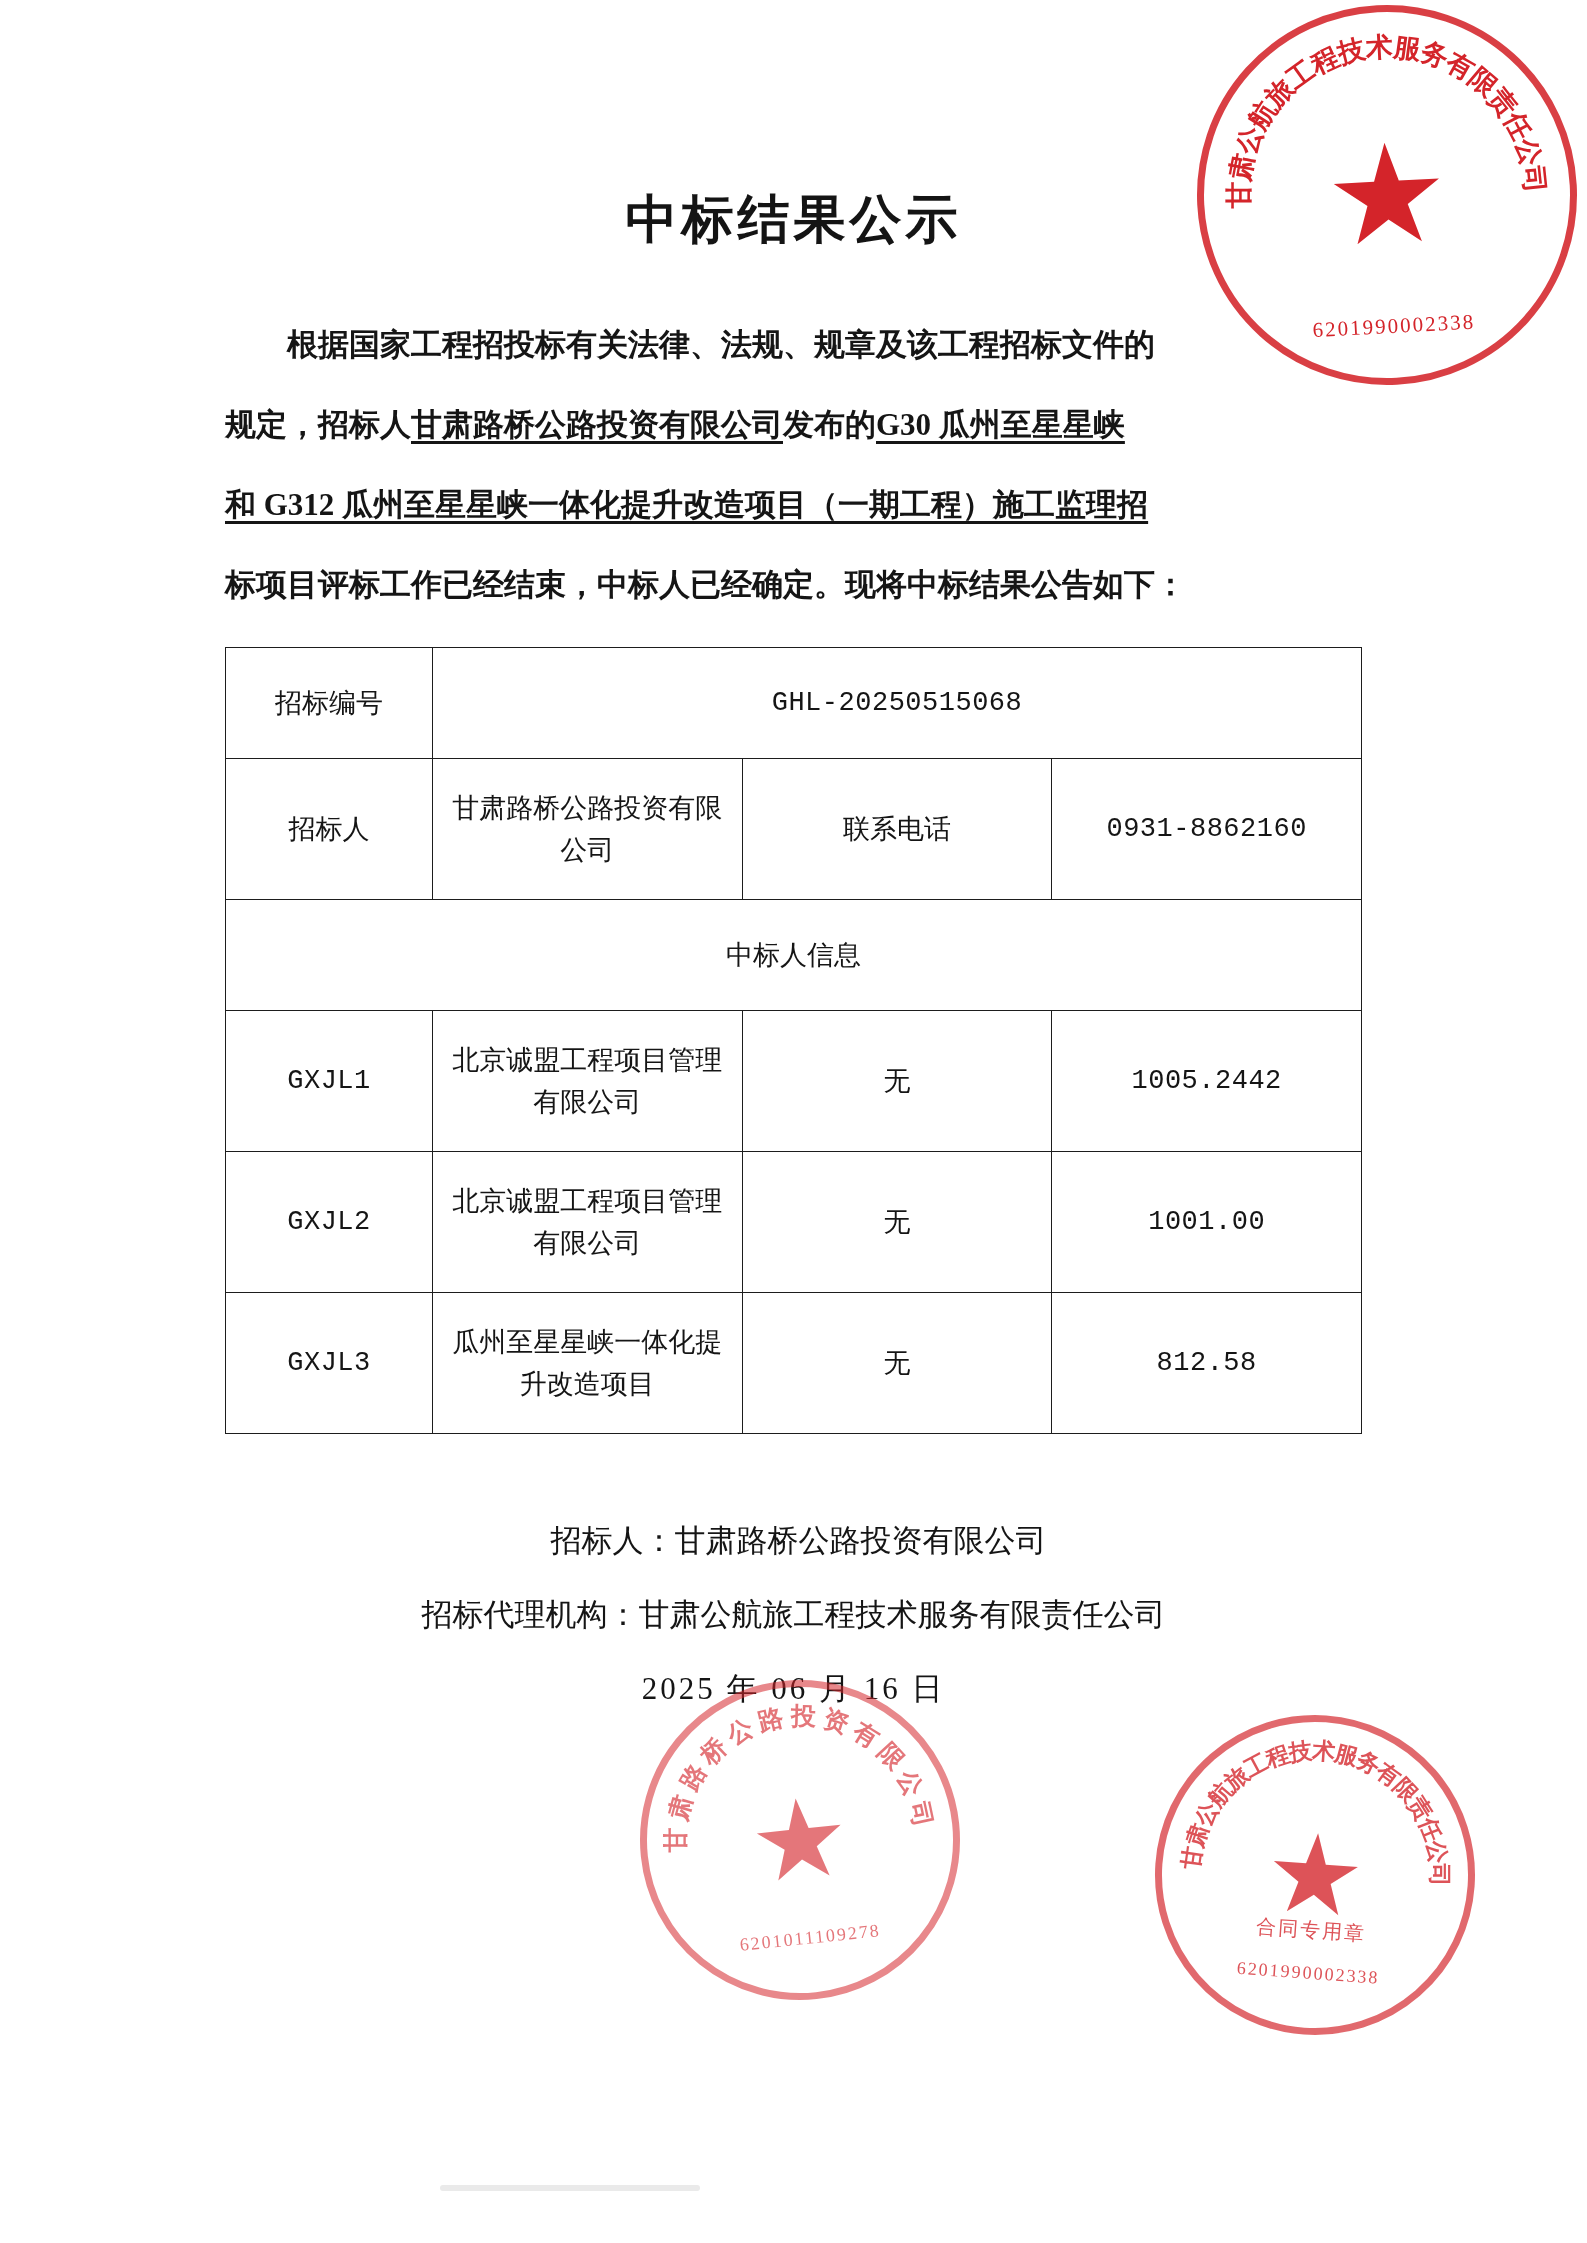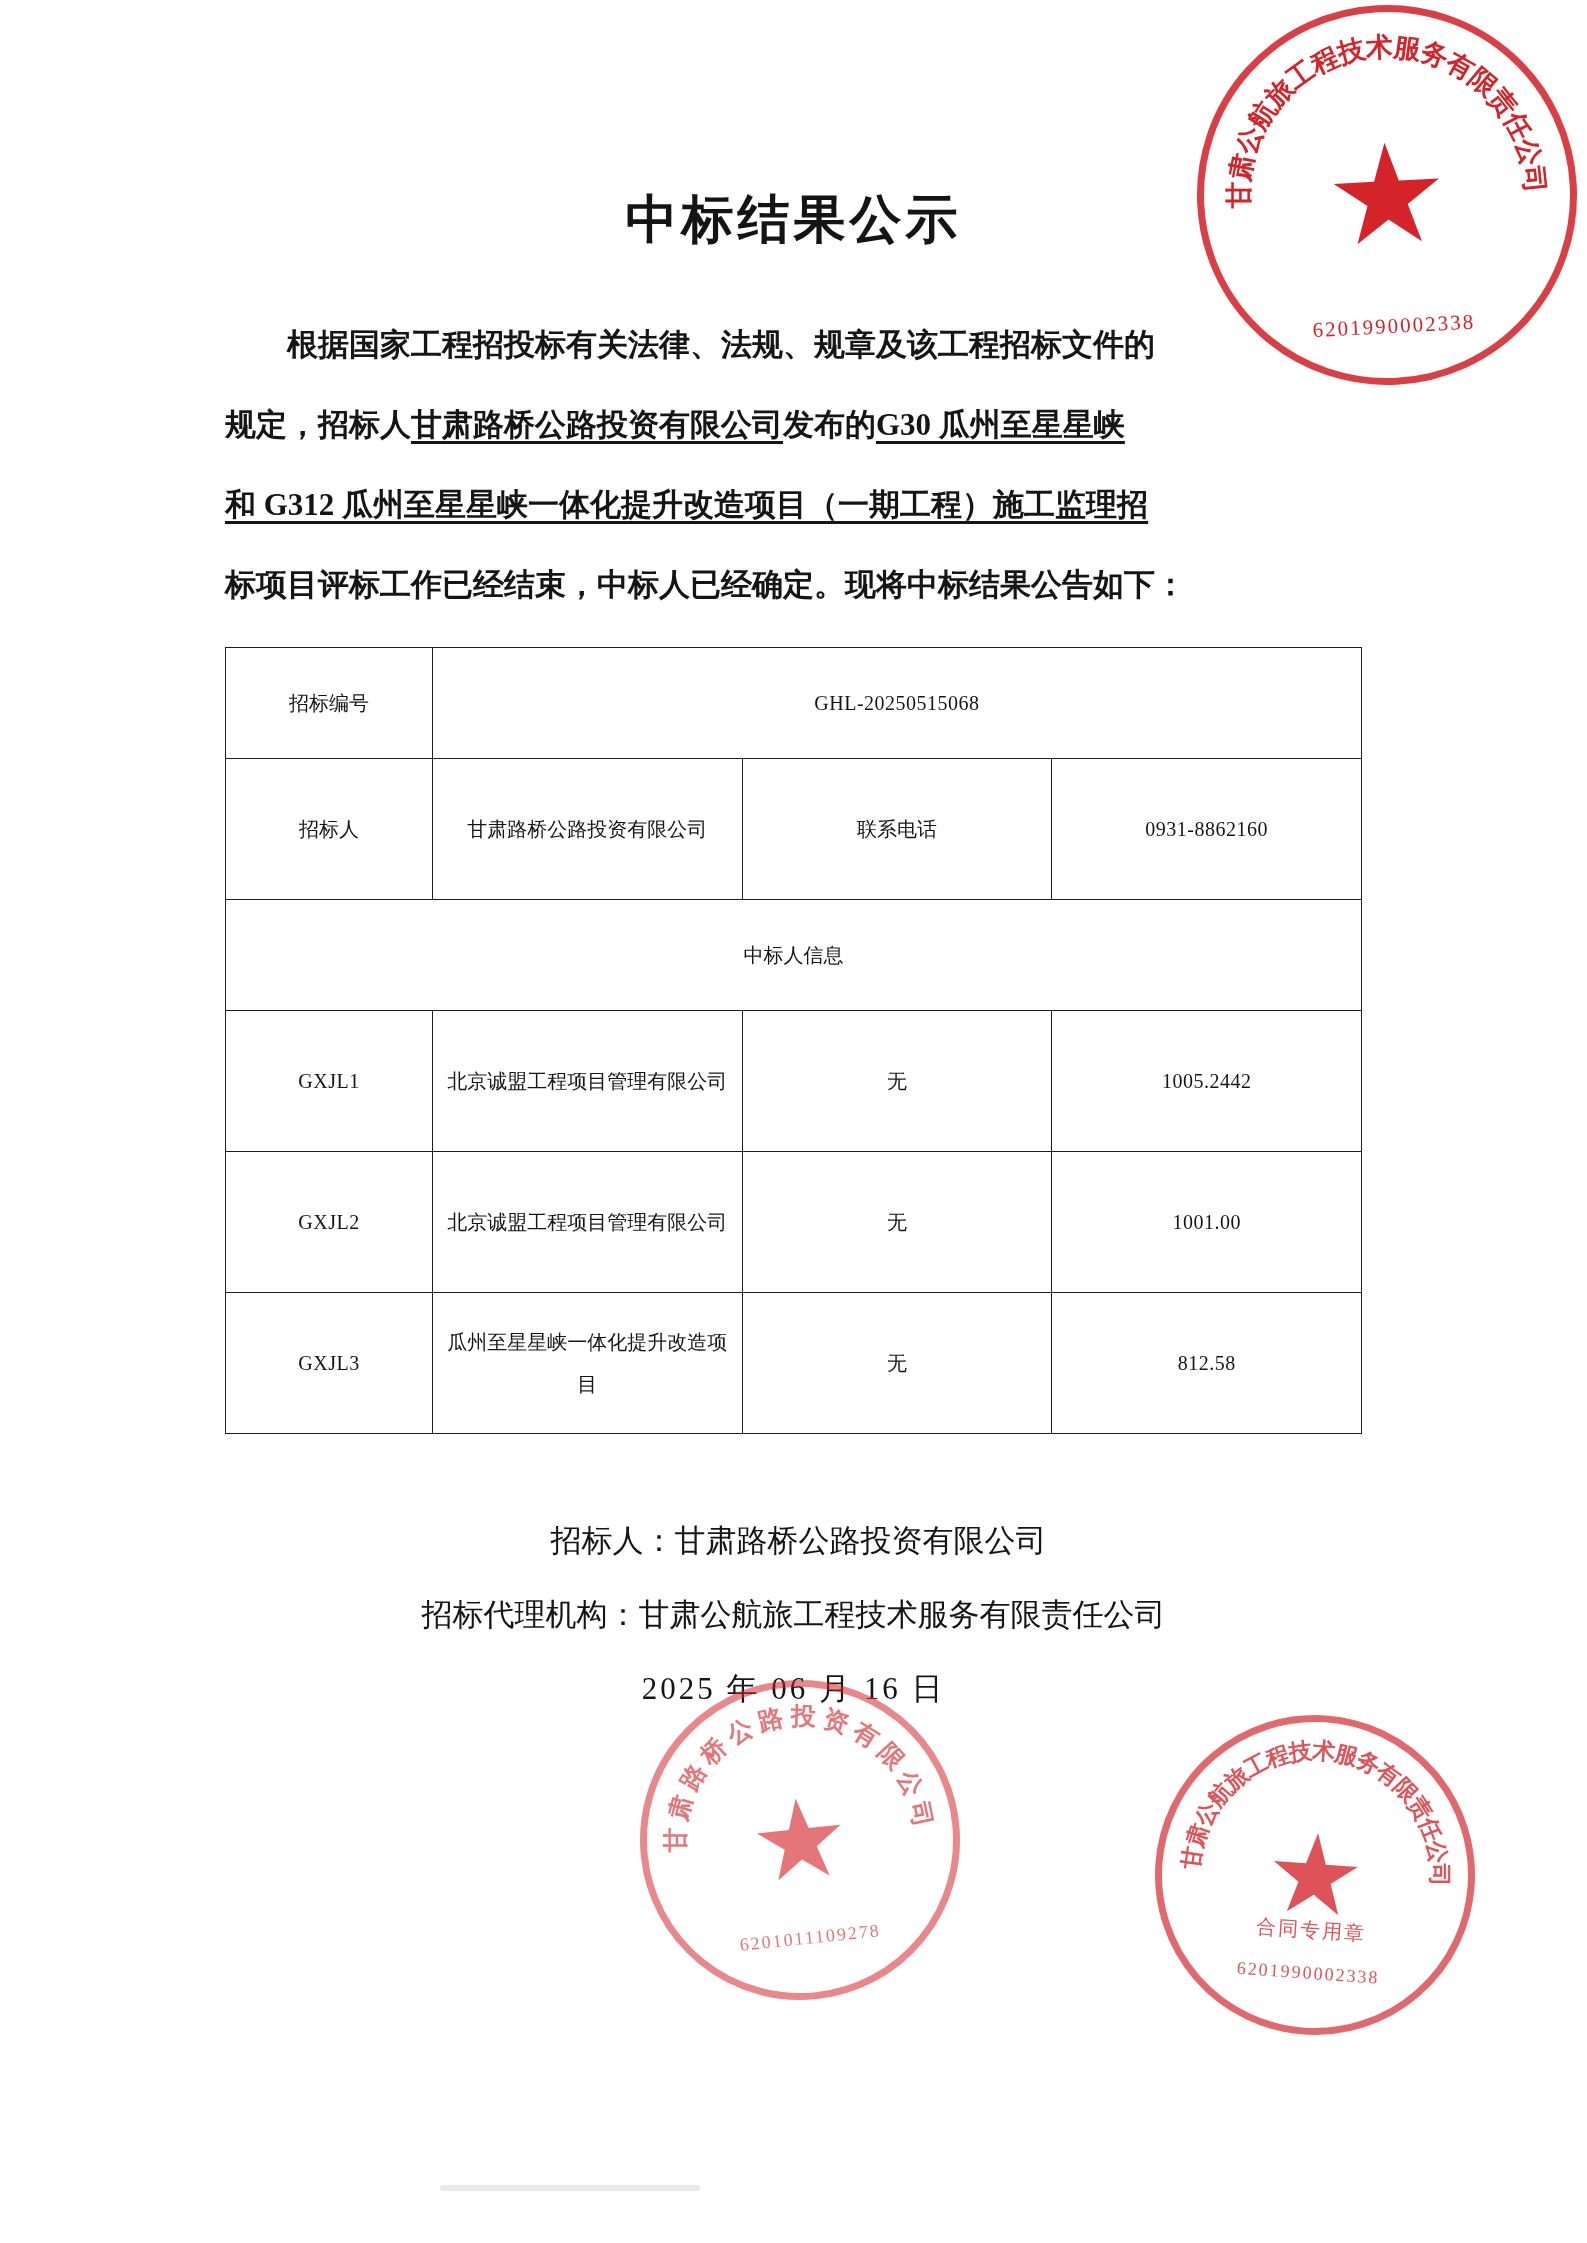--- a/index.html
+++ b/index.html
@@ -61,32 +61,32 @@
   }
   table.info {
     width: 1137px;
     border-collapse: collapse;
     table-layout: fixed;
   }
   table.info td {
     border: 1.5px solid #1d1d1d;
     text-align: center;
     vertical-align: middle;
-    font-size: 20px;
+    font-size: 27px;
     line-height: 42px;
     padding: 14px 8px;
     color: #151515;
   }
   td.c1 { width: 190px; }
   td.c2 { width: 290px; }
   td.c3 { width: 300px; }
   td.c4 { width: 357px; }
   .row-tall td { height: 112px; }
   .row-med  td { height: 82px; }
-  .latin { font-family: Liberation Serif, serif; letter-spacing: 0.5px; }
+  .latin { font-family: Liberation Mono, monospace; letter-spacing: 0.5px; }
 
   
   .sign-block {
     margin: 70px 225px 0 225px;
     font-size: 31px;
     line-height: 74px;
     text-align: center;
     color: #151515;
   }
   .sign-line-1 { padding-left: 10px; }

